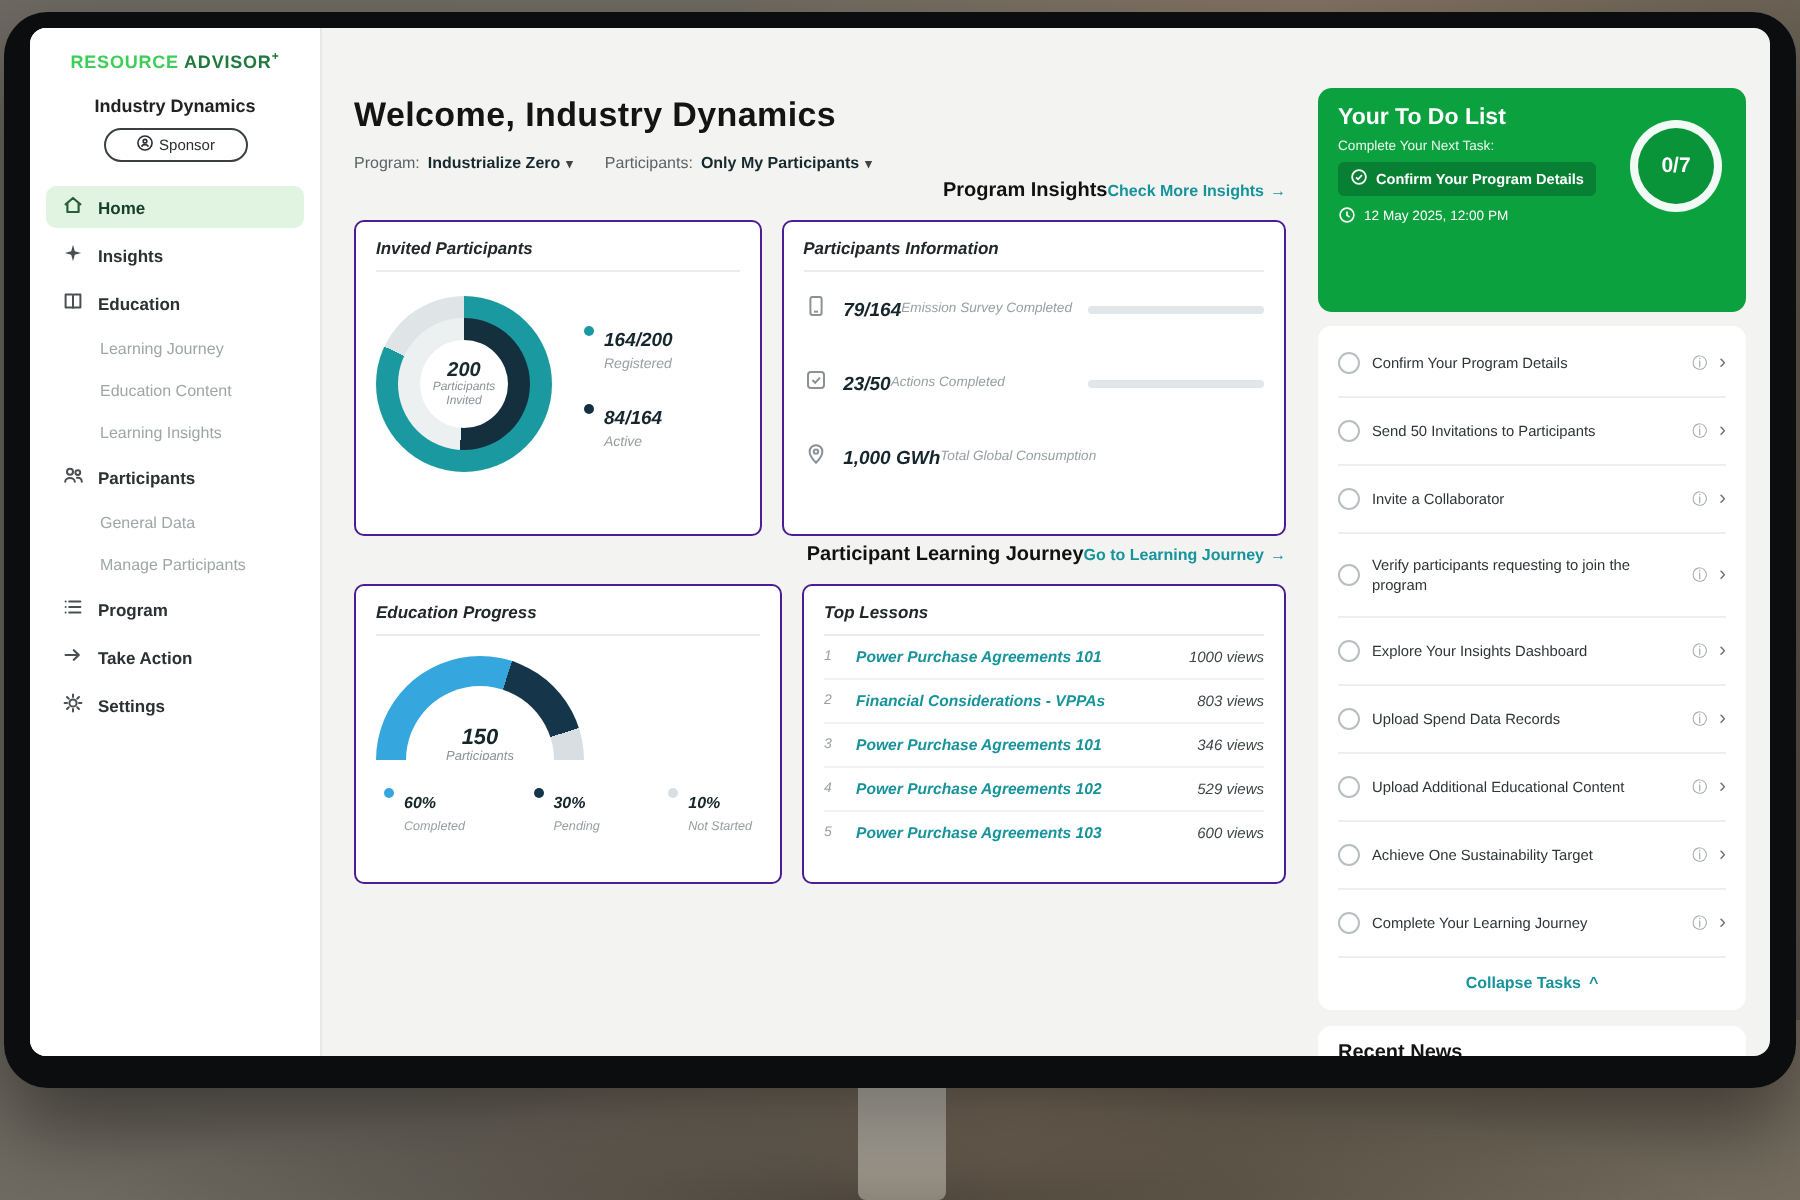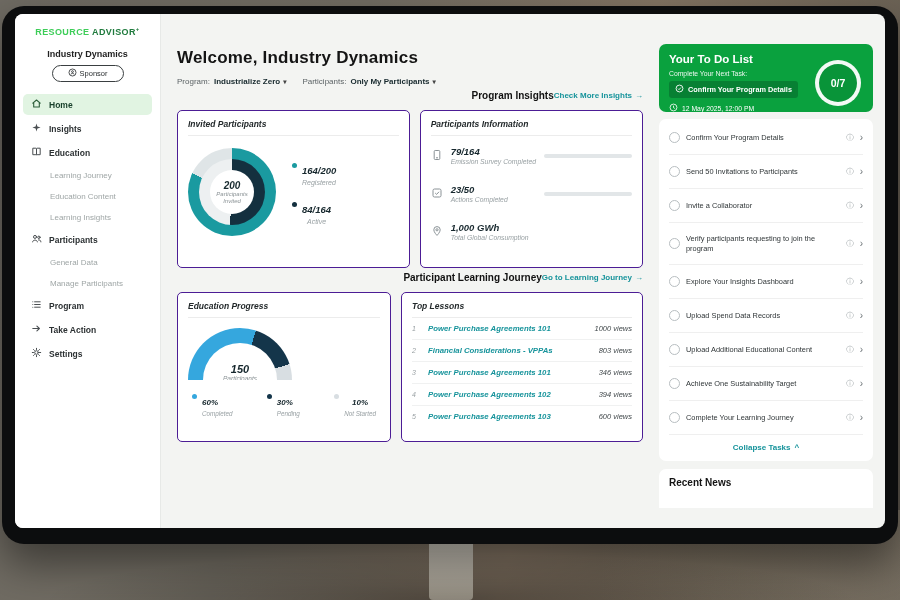--- a/index.html
+++ b/index.html
@@ -51,29 +51,29 @@
 
   .card-invited{width:246px;height:158px;}
   .invited-body{display:flex;align-items:center;gap:16px;margin-top:12px;}
   .donut{width:88px;height:88px;border-radius:50%;position:relative;}
   .donut-inner{position:absolute;inset:11px;border-radius:50%;}
   .donut-hole{position:absolute;inset:22px;border-radius:50%;background:#fff;display:flex;
     flex-direction:column;align-items:center;justify-content:center;text-align:center;}
   .donut-value{font-size:10px;font-weight:bold;color:#16292e;}
   .donut-label{font-size:6px;color:#8b9396;line-height:1.15;width:36px;}
   .legend-item{display:flex;gap:5px;align-items:flex-start;margin-bottom:13px;}
-  .legend-item:last-child{margin-bottom:0;text-align:center;}
+  .legend-item:last-child{margin-bottom:0;}
   .dot{width:5px;height:5px;border-radius:50%;margin-top:3px;}
   .legend-value{font-size:9.5px;font-weight:bold;color:#15262c;}
   .legend-label{font-size:7px;color:#98a0a3;margin-top:1px;}
 
   .card-info{flex:1;height:158px;}
   .stat-row{display:flex;align-items:center;gap:8px;padding:10px 0 9px;}
   .stat-icon{color:#8a9296;flex:0 0 auto;}
-  .stat-text{display:flex;flex-direction:column;}
+  .stat-text{display:flex;flex-direction:row;}
   .stat-value{font-size:9.5px;font-weight:bold;color:#15262c;}
   .stat-label{font-size:6.8px;color:#98a0a3;margin-top:1px;white-space:nowrap;}
   .stat-bar{margin-left:auto;width:88px;height:4px;border-radius:2px;background:#e2e6e8;overflow:hidden;}
   .stat-bar-fill{height:100%;border-radius:2px;background:#2f9bd8;}
 
   .card-edu{width:214px;height:150px;}
   .gauge-wrap{display:flex;justify-content:flex-start;margin-top:10px;}
   .gauge{width:104px;height:52px;position:relative;overflow:hidden;}
   .gauge-arc{position:absolute;left:0;top:0;width:104px;height:104px;border-radius:50%;}
   .gauge-hole{position:absolute;left:15px;top:15px;width:74px;height:74px;border-radius:50%;background:#fff;}
@@ -85,21 +85,21 @@
   .card-lessons{flex:1;height:150px;}
   .lesson-row{display:flex;align-items:center;gap:8px;padding:6px 0;border-bottom:1px solid #f0f1f1;}
   .lesson-row:last-child{border-bottom:none;}
   .lesson-rank{font-size:7px;color:#9aa1a4;width:8px;}
   .lesson-title{font-size:7.8px;font-weight:bold;color:#16939b;flex:1;cursor:pointer;}
   .lesson-views{font-size:7.5px;color:#3f4649;}
 
   
   .rightpanel{width:230px;min-width:230px;padding:30px 12px 0 4px;box-sizing:border-box;}
   .todo-card{background:#0aa13e;border-radius:7px;padding:9px 10px;position:relative;color:#fff;
-    height:68px;box-sizing:border-box;}
+    height:112px;box-sizing:border-box;}
   .todo-title{font-size:11.5px;font-weight:bold;}
   .todo-sub{font-size:6.8px;margin-top:5px;opacity:.92;}
   .todo-chip{display:inline-flex;align-items:center;gap:4px;background:#078033;border-radius:3px;
     padding:3px 6px;margin-top:4px;font-size:7.3px;font-weight:bold;max-width:142px;}
   .todo-due{display:flex;align-items:center;gap:4px;font-size:6.8px;margin-top:5px;}
   .todo-ring{position:absolute;right:12px;top:16px;width:46px;height:46px;border-radius:50%;
     border:4.5px solid rgba(255,255,255,.95);background:rgba(0,0,0,.08);display:flex;
     align-items:center;justify-content:center;box-sizing:border-box;font-size:10.5px;font-weight:bold;}
   .tasks-card{background:#fff;border-radius:7px;margin-top:7px;padding:2px 10px 4px;}
   .task-row{display:flex;align-items:center;gap:6px;padding:11px 0;border-bottom:1px solid #efefef;cursor:pointer;}
@@ -356,21 +356,21 @@
               <span class="lesson-views">803 views</span>
             </div>
             <div class="lesson-row">
               <span class="lesson-rank">3</span>
               <span class="lesson-title">Power Purchase Agreements 101</span>
               <span class="lesson-views">346 views</span>
             </div>
             <div class="lesson-row">
               <span class="lesson-rank">4</span>
               <span class="lesson-title">Power Purchase Agreements 102</span>
-              <span class="lesson-views">394 views</span>
+              <span class="lesson-views">529 views</span>
             </div>
             <div class="lesson-row">
               <span class="lesson-rank">5</span>
               <span class="lesson-title">Power Purchase Agreements 103</span>
               <span class="lesson-views">600 views</span>
             </div>
           </div>
         </div>
       </main>
 

